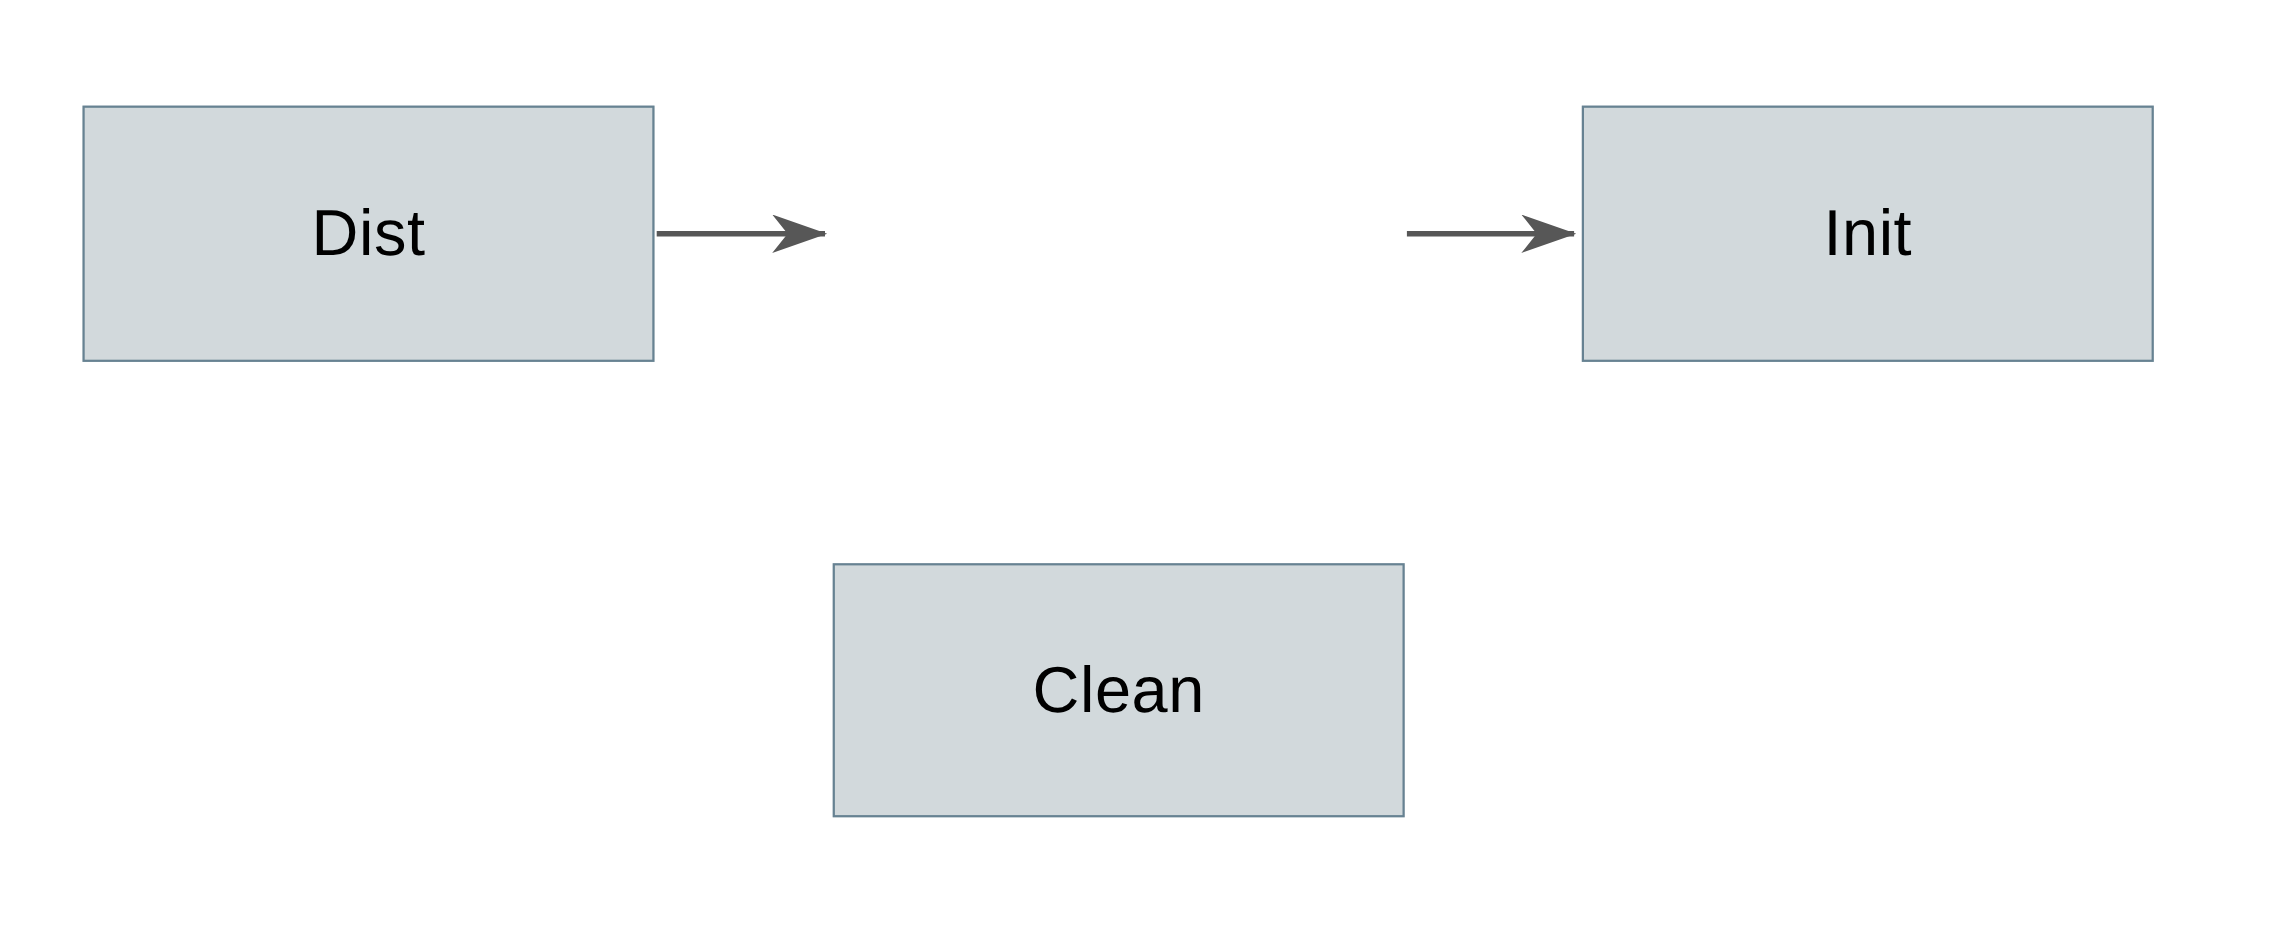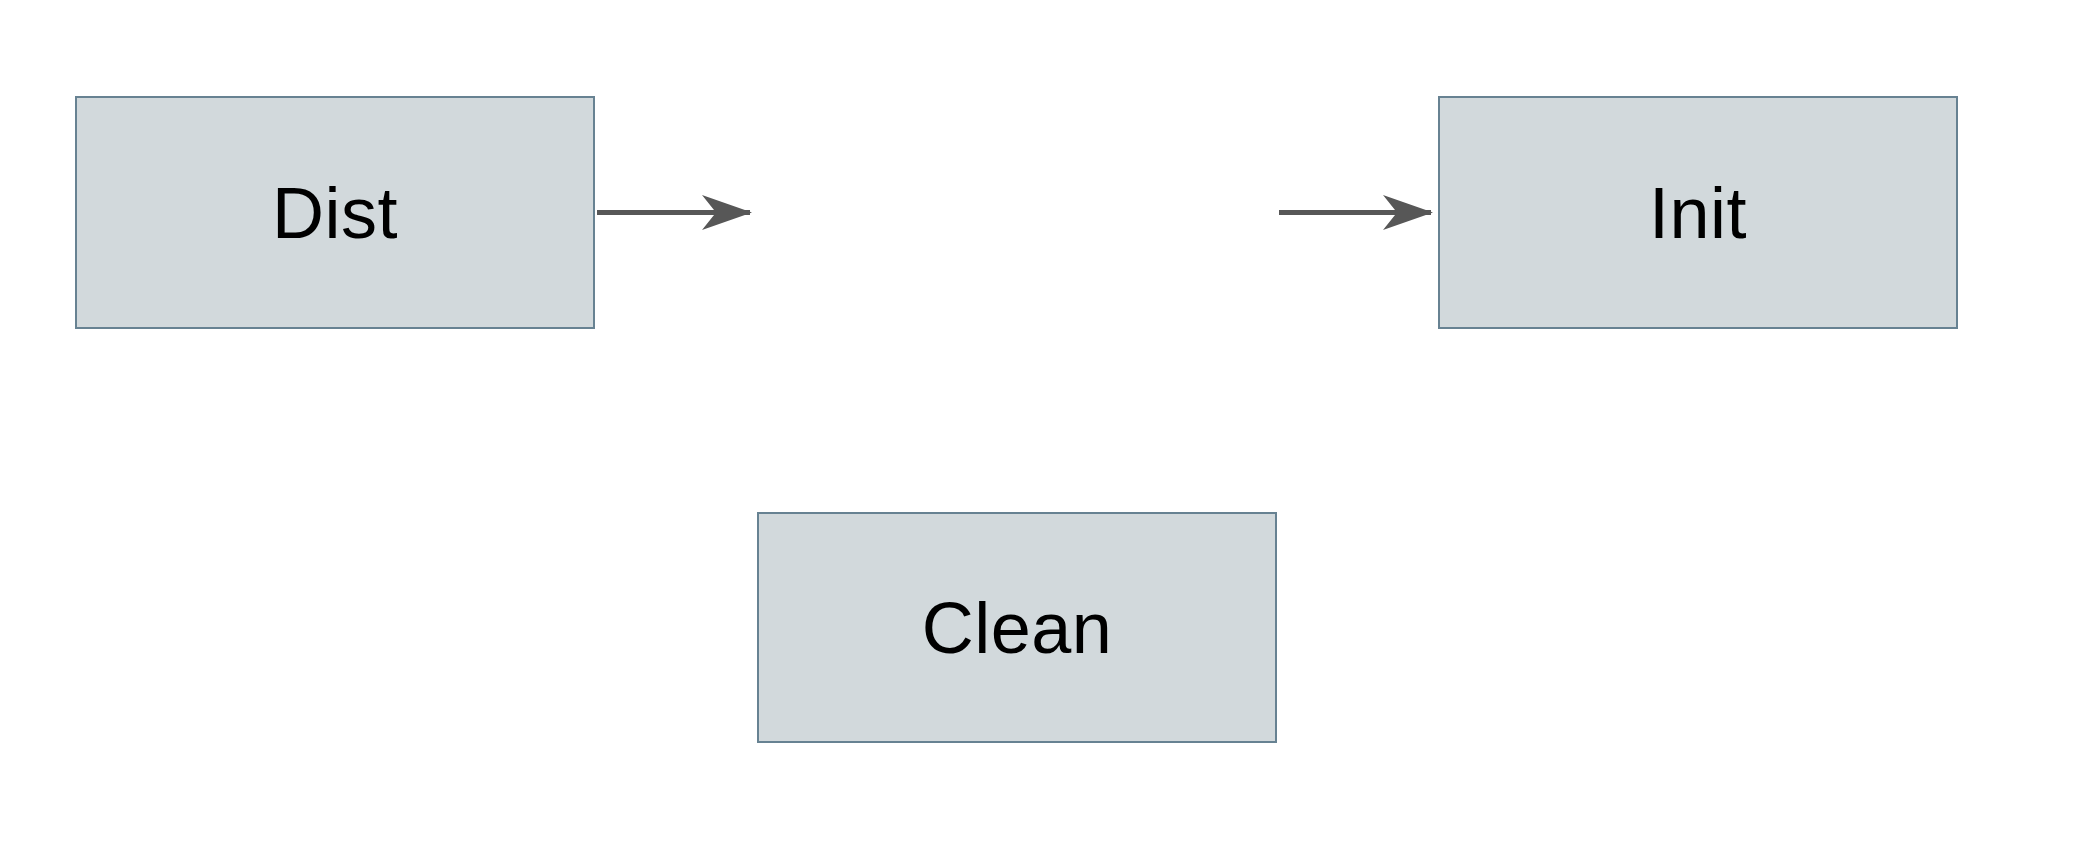--- a/index.html
+++ b/index.html
@@ -38,21 +38,21 @@
   .node {
     position: absolute;
     background: var(--node-fill);
     border: 2px solid var(--node-border);
     display: flex;
     align-items: center;
     justify-content: center;
   }
   .node-label {
     color: var(--text);
-    font-size: 72px;
+    font-size: 59px;
     font-weight: 400;
     letter-spacing: 0.5px;
     line-height: 1;
     white-space: nowrap;
   }
   .node-dist    { left: 75px;   top: 96px;  width: 520px; height: 233px; }
   .node-compile { left: 757px;  top: 96px;  width: 520px; height: 233px; }
   .node-init    { left: 1438px; top: 96px;  width: 520px; height: 233px; }
   .node-clean   { left: 757px;  top: 512px; width: 520px; height: 231px; }
 </style>

